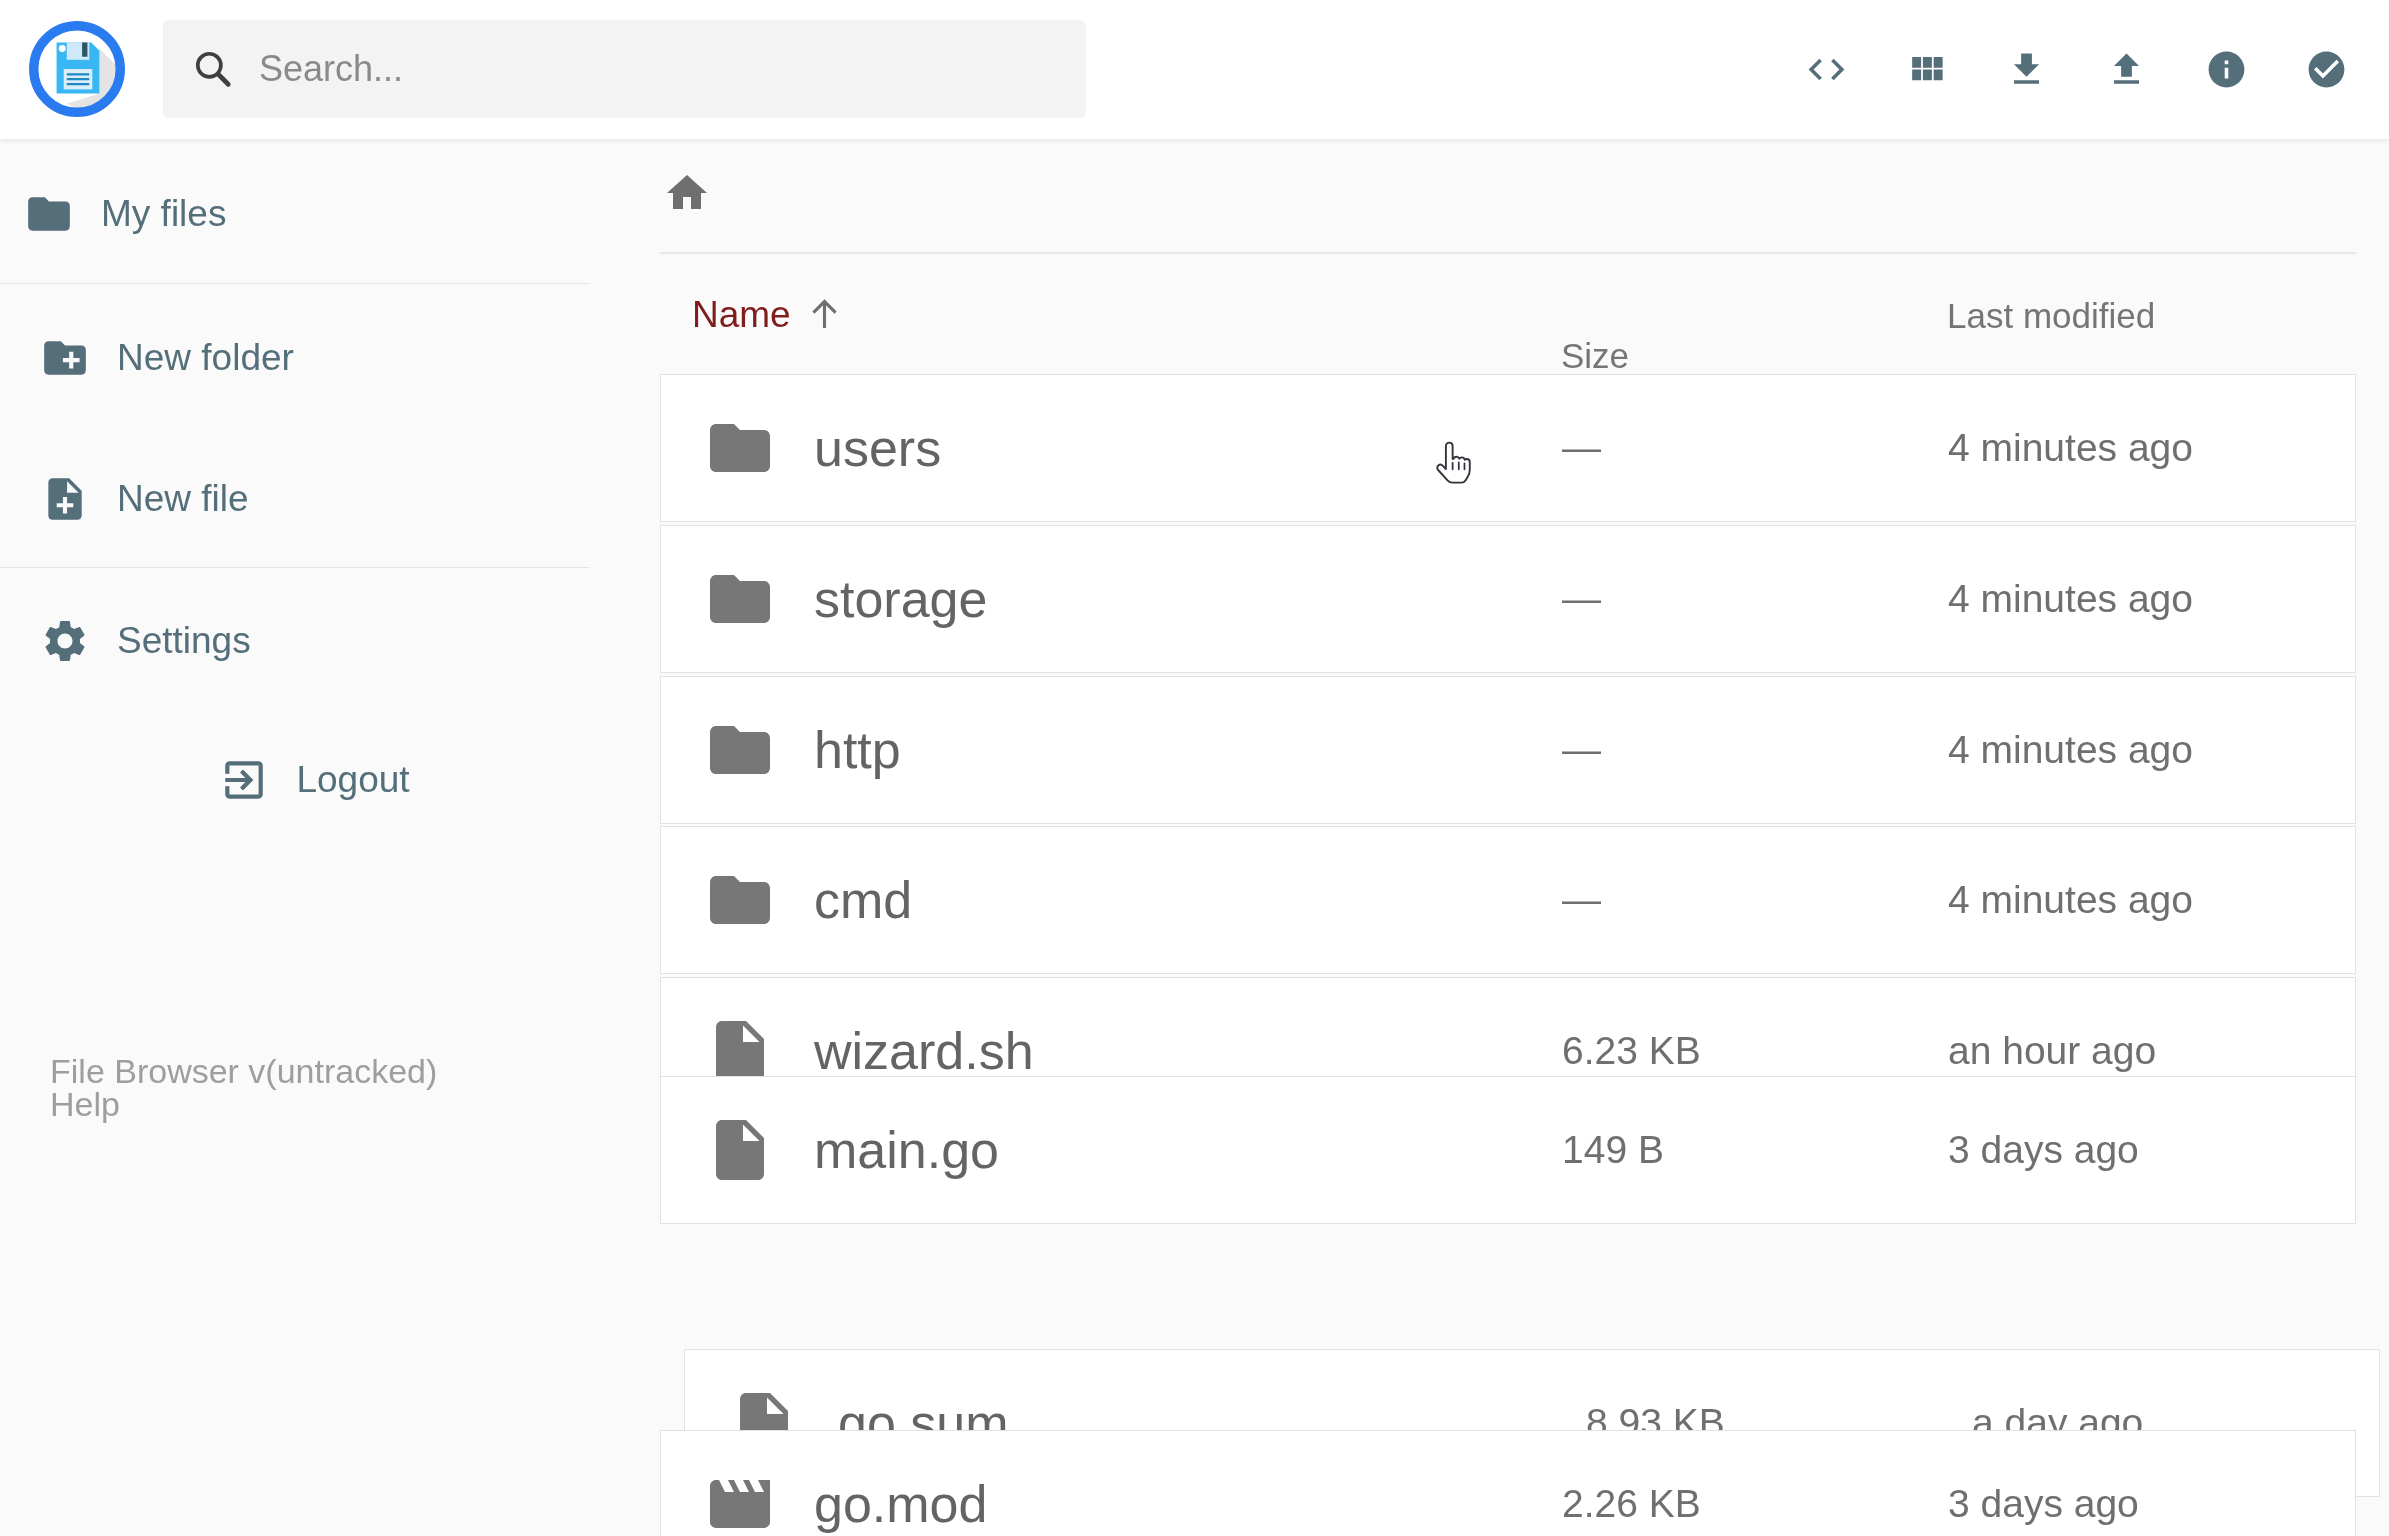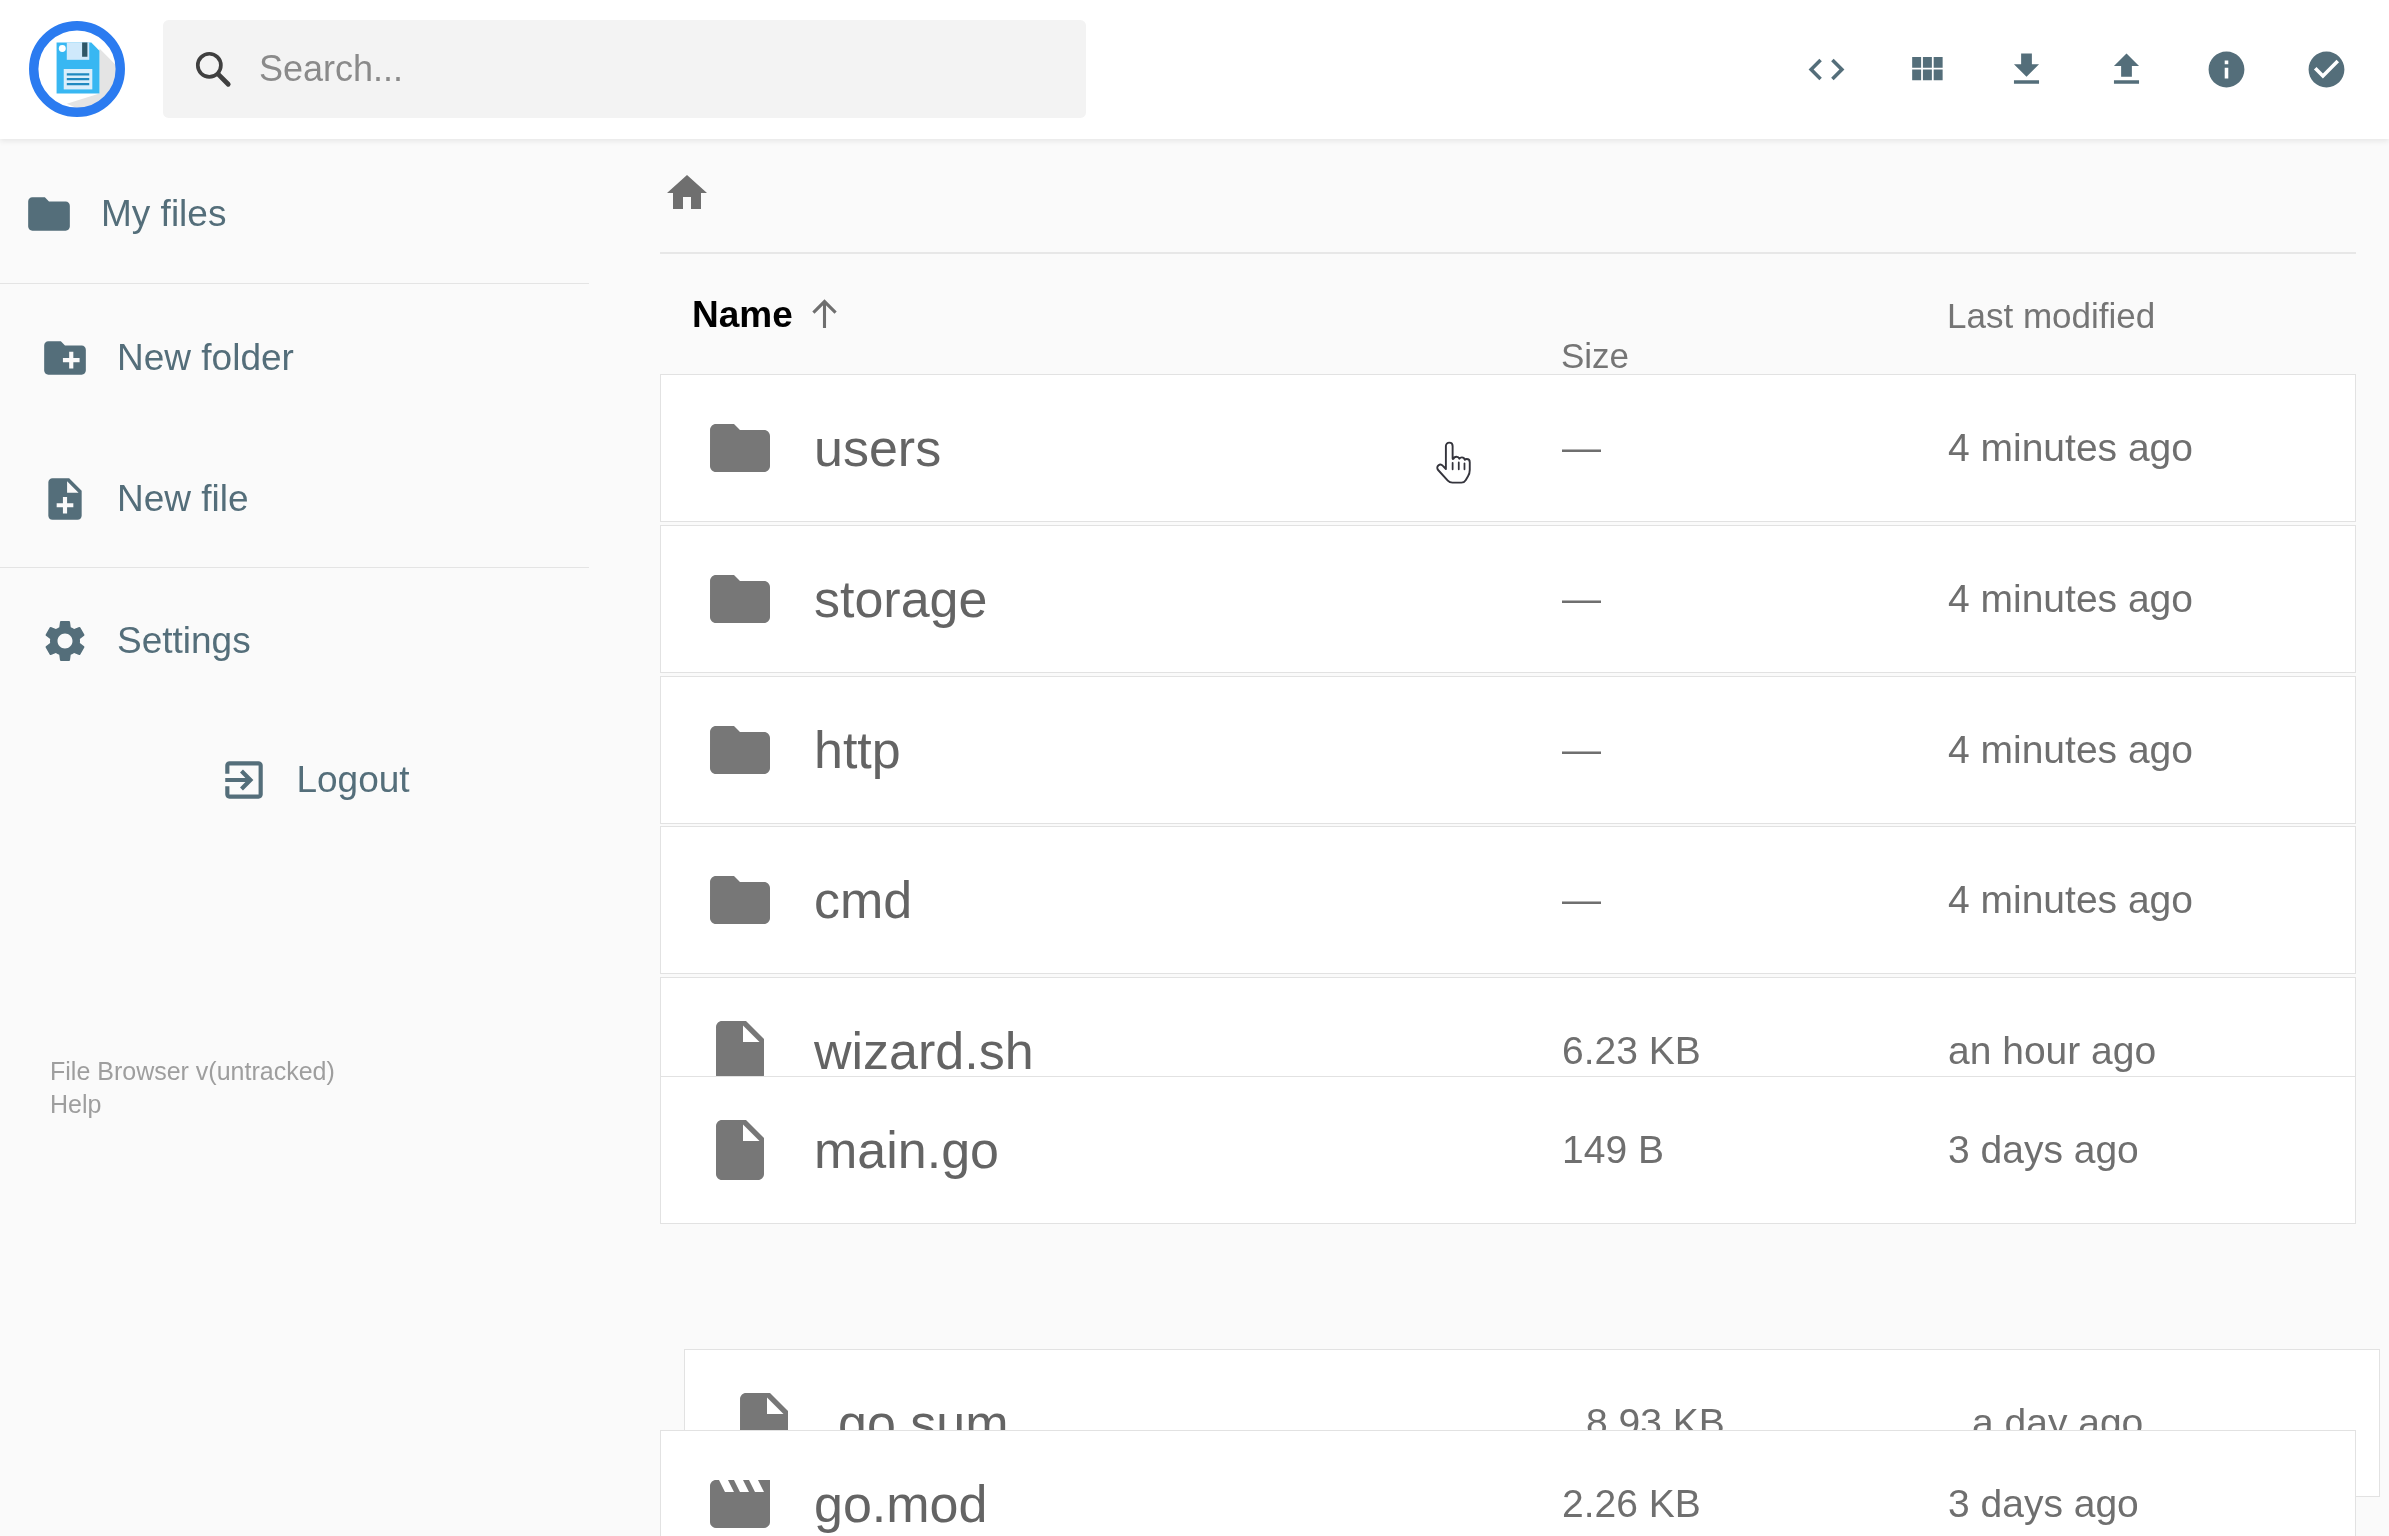--- a/index.html
+++ b/index.html
@@ -18,30 +18,30 @@
   .abtn{width:43px;height:43px;color:#546e7a;background:none;border:none;padding:0;cursor:pointer;}
   .abtn svg{width:43px;height:43px;display:block;}
 
   
   .sidebar{position:absolute;left:0;top:139px;width:589px;height:1397px;}
   .side-item{position:absolute;left:0;width:589px;height:102px;display:flex;align-items:center;
     padding-left:40px;box-sizing:border-box;cursor:pointer;color:#546e7a;}
   .side-item svg{width:50px;height:50px;flex:0 0 auto;}
   .side-item .lbl{margin-left:27px;font-size:37px;}
   .side-div{position:absolute;left:0;width:589px;height:0.9px;background:#e4e4e4;}
-  .side-foot{position:absolute;left:50px;top:916px;font-size:25px;line-height:33px;color:#9e9e9e;}
+  .side-foot{position:absolute;left:50px;top:916px;font-size:34px;line-height:33px;color:#9e9e9e;}
   .side-foot .help{cursor:pointer;}
 
   
   .home-btn{position:absolute;left:663px;top:169px;width:48px;height:48px;color:#6f6f6f;
     background:none;border:none;padding:0;cursor:pointer;}
   .home-btn svg{width:48px;height:48px;display:block;}
   .head-div{position:absolute;left:660px;top:252px;width:1696px;height:1.9px;background:#e7e7e7;}
   .col-head{position:absolute;color:#757575;font-size:35px;}
-  .col-head.name{left:692px;top:294px;font-size:37px;font-weight:bold;color:#000000;cursor:pointer;}
+  .col-head.name{left:692px;top:294px;font-size:37px;font-weight:normal;color:#7f1d1d;cursor:pointer;}
   .sort-arrow{position:absolute;left:804px;top:292px;width:41px;height:43px;color:#6f6f6f;cursor:pointer;}
   .col-head.size{left:1561px;top:296px;cursor:pointer;margin-top:40px;}
   .col-head.modified{left:1947px;top:296px;cursor:pointer;}
 
   .item{position:absolute;left:660px;width:1696px;height:148px;background:#ffffff;
     border:0.9px solid #e2e2e2;box-sizing:border-box;cursor:pointer;}
   .cell{position:absolute;top:50%;transform:translateY(-50%);}
   .item-iconbox{left:42px;width:74px;height:100%;top:0;transform:none;display:flex;
     align-items:center;justify-content:center;color:#777777;}
   .item-iconbox svg{width:72px;height:72px;display:none;}

